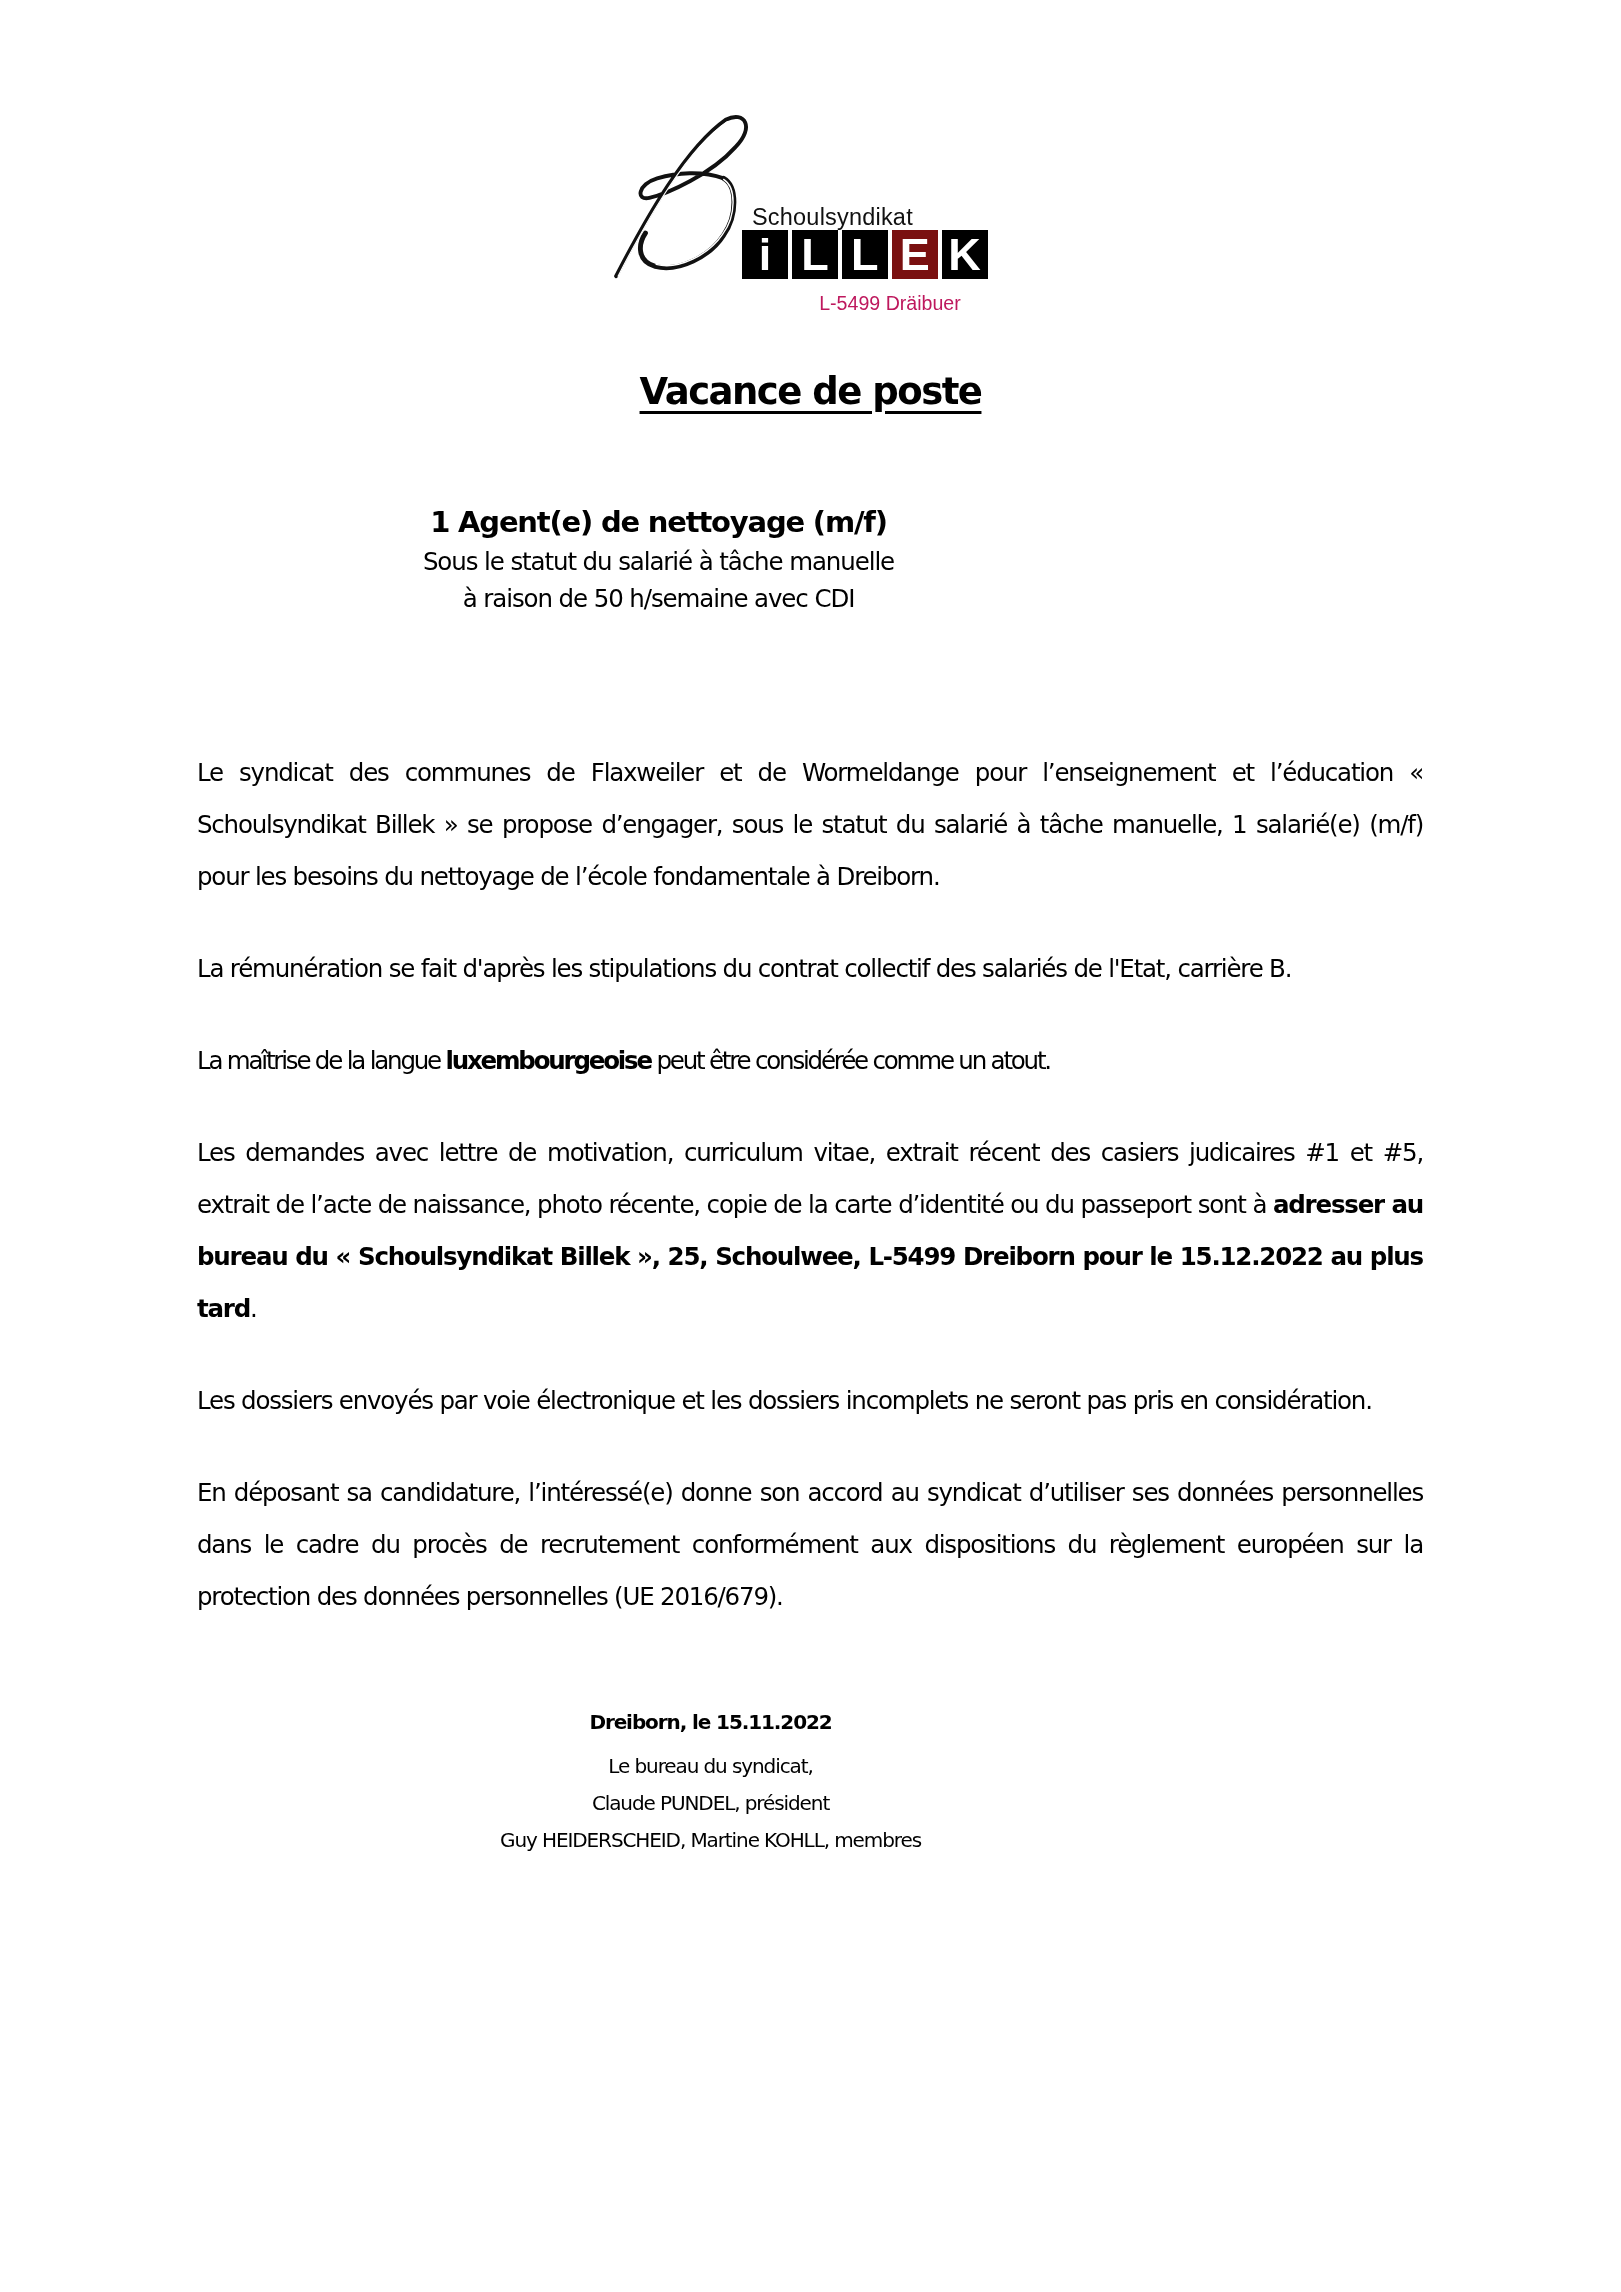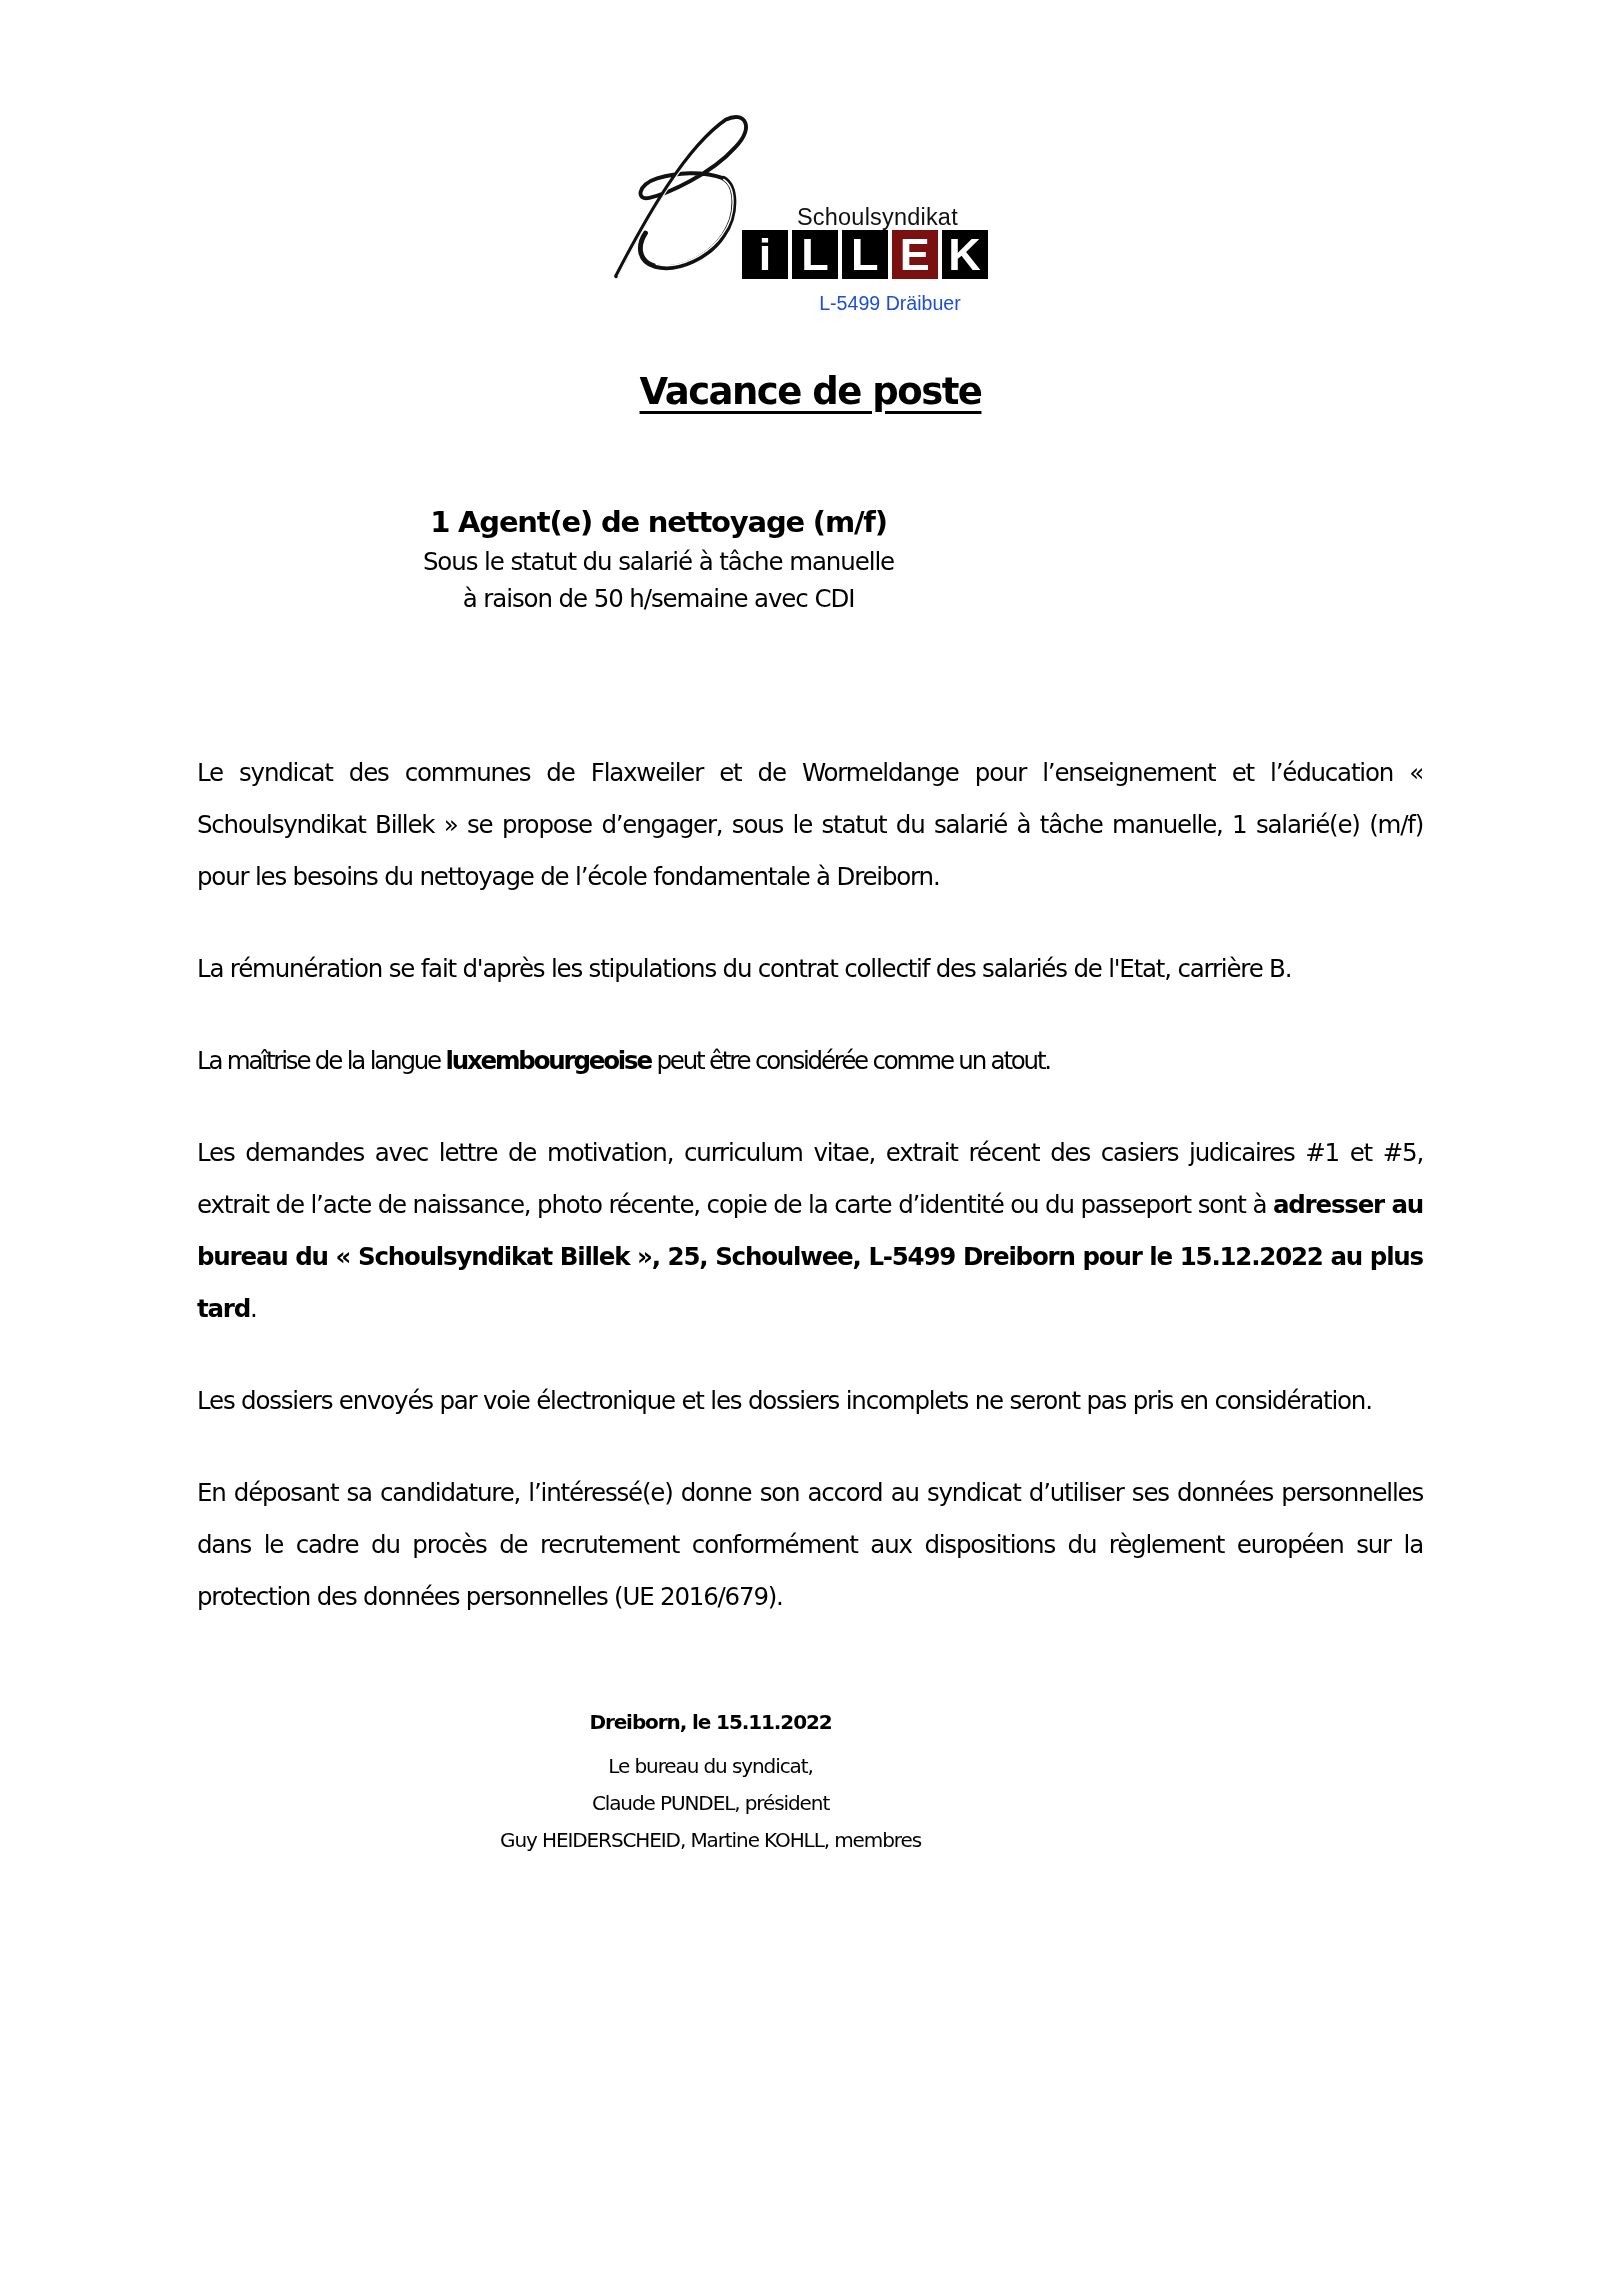--- a/index.html
+++ b/index.html
@@ -8,32 +8,32 @@
       font-family: "Liberation Sans", sans-serif; color: #000;
     }
     .page { position: absolute; left: 0; top: 0; width: 1621px; height: 2293px; background: #fff; }
 
     
     .logo { position: absolute; left: 608px; top: 108px; width: 412px; height: 216px; }
     .logo svg.b-script { position: absolute; left: 0; top: 0; width: 157px; height: 176px; }
     .logo .org-name {
       position: absolute; left: 144px; top: 96px;
       font-family: "Liberation Sans", sans-serif; font-size: 23.5px; color: #111;
-      letter-spacing: 0.2px; white-space: nowrap; margin-left: 45px;
+      letter-spacing: 0.2px; white-space: nowrap;
     }
     .logo .letters { position: absolute; left: 134px; top: 122px; height: 49px; display: flex; gap: 3.9px; }
     .logo .letter {
       width: 46px; height: 49px; background: #000; color: #fff;
       display: flex; align-items: center; justify-content: center;
       font-family: "Liberation Sans", sans-serif; font-weight: bold; font-size: 45px; line-height: 1;
     }
     .logo .letter.accent { background: #7a1010; }
     .logo .address {
       position: absolute; left: 135px; top: 184px; width: 294px; text-align: center;
-      font-family: "Liberation Sans", sans-serif; font-size: 19.6px; color: #1d4ed8; white-space: nowrap;
+      font-family: "Liberation Sans", sans-serif; font-size: 19.6px; color: #be185d; white-space: nowrap;
     }
 
     
     .title {
       position: absolute; left: 0; width: 1621px; top: 370px; text-align: center;
       font-family: "DejaVu Sans", sans-serif; font-weight: bold; font-size: 37px;
       letter-spacing: -1.5px; text-decoration: underline; text-underline-offset: 6.9px;
       text-decoration-thickness: 2.9px;
     }
     .subtitle-block {

